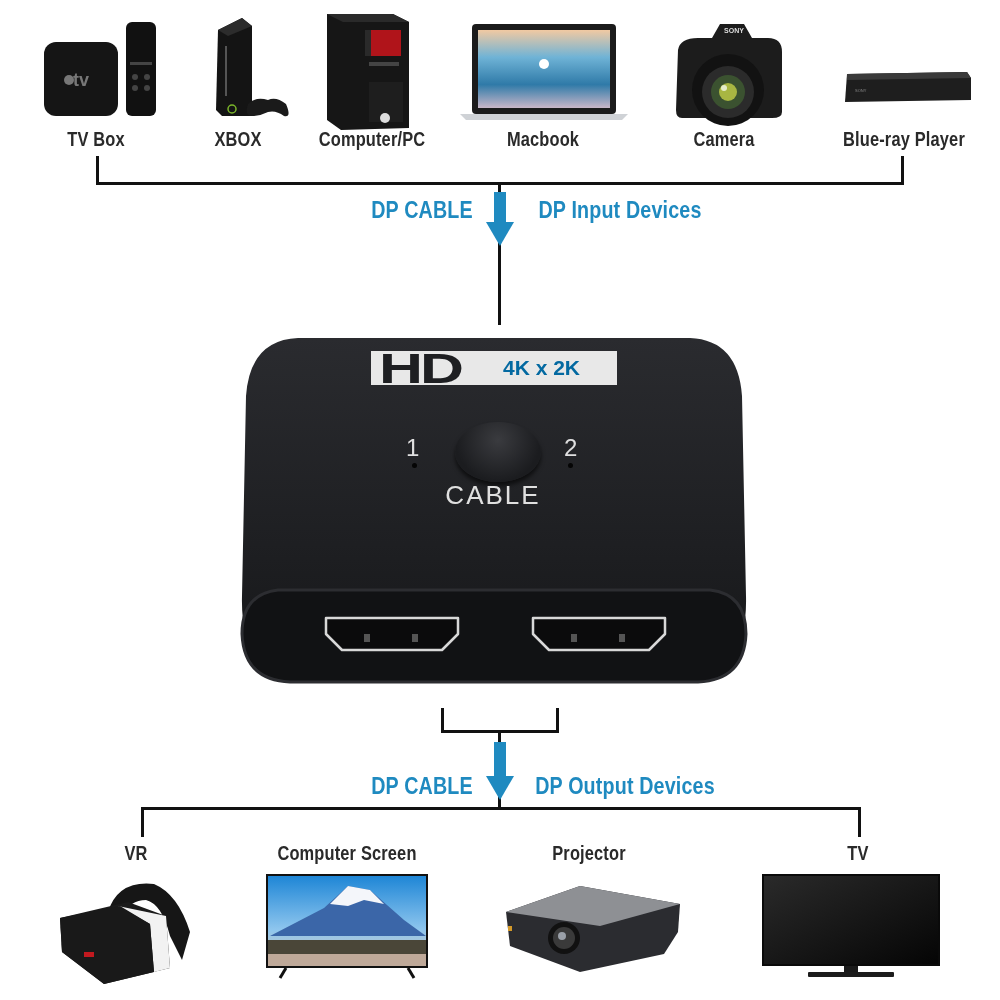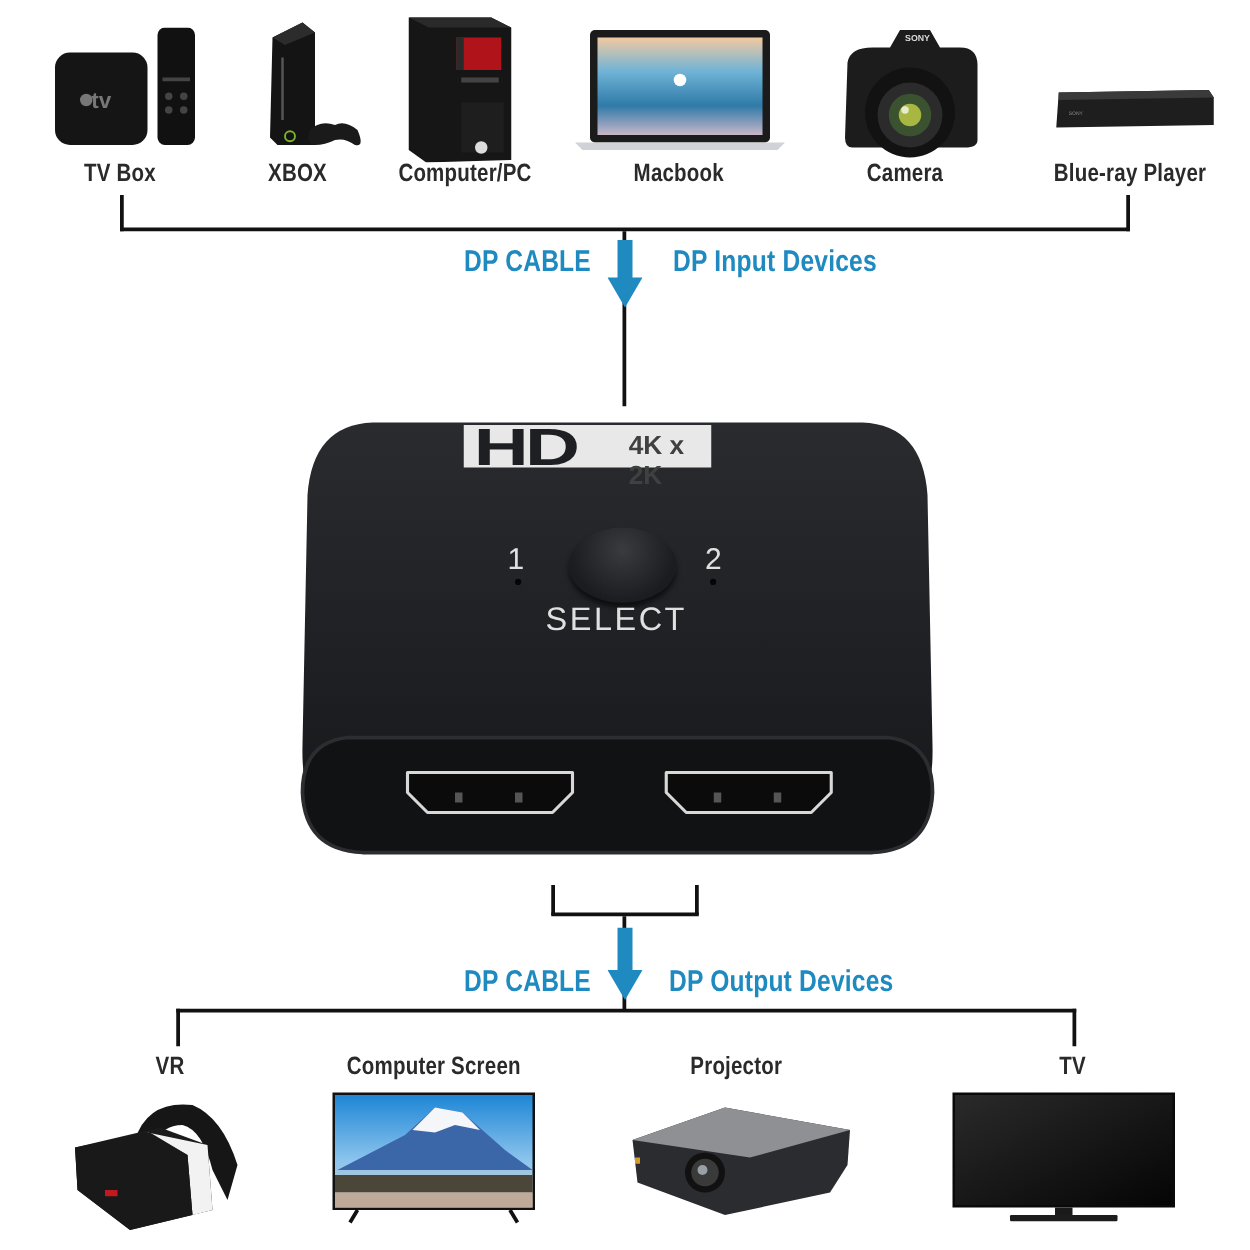--- a/index.html
+++ b/index.html
@@ -110,31 +110,31 @@
       <linearGradient id="body" x1="0" y1="0" x2="0" y2="1">
         <stop offset="0" stop-color="#2a2b2f"></stop>
         <stop offset="0.6" stop-color="#1e1f22"></stop>
         <stop offset="1" stop-color="#151618"></stop>
       </linearGradient>
     </defs>
     <path d="M60,2 L452,2 Q500,4 504,60 L508,260 Q510,338 450,346 L60,346 Q2,338 4,260 L8,60 Q12,4 60,2 Z" fill="url(#body)"></path>
     <path d="M40,254 L472,254 Q508,258 508,298 Q506,344 460,346 L52,346 Q6,344 4,298 Q4,258 40,254 Z" fill="#111214" stroke="#2c2d31" stroke-width="3"></path>
   </svg>
 
-  <div class="abs" style="left:133px;top:4px;width:198px;height:34px;background:#e8e8e8;">
+  <div class="abs" style="left:133px;top:15px;width:246px;height:34px;background:#e8e8e8;">
     <span style="position:absolute;left:8px;top:-6px;font-family:'Liberation Sans',sans-serif;font-weight:bold;font-size:42px;color:#1e1f22;letter-spacing:-2px;transform:scaleX(1.45);transform-origin:left;display:inline-block;">HD</span>
-    <span style="position:absolute;left:132px;top:5px;font-family:'Liberation Sans',sans-serif;font-weight:bold;font-size:21px;color:#404040;">4K x 2K</span>
+    <span style="position:absolute;left:132px;top:5px;font-family:'Liberation Sans',sans-serif;font-weight:bold;font-size:21px;color:#0369a1;">4K x 2K</span>
   </div>
 
   <div class="abs" style="left:217px;top:86px;width:86px;height:60px;border-radius:50%;background:radial-gradient(ellipse at 50% 30%, #3a3b3f 0%, #1b1c1f 70%);box-shadow:0 4px 4px rgba(0,0,0,0.6);"></div>
   <div class="abs" style="left:168px;top:98px;font-family:'Liberation Sans',sans-serif;font-size:24px;color:#e0e0e0;">1</div>
   <div class="abs" style="left:174px;top:127px;width:5px;height:5px;border-radius:50%;background:#050505;"></div>
   <div class="abs" style="left:326px;top:98px;font-family:'Liberation Sans',sans-serif;font-size:24px;color:#e0e0e0;">2</div>
   <div class="abs" style="left:330px;top:127px;width:5px;height:5px;border-radius:50%;background:#050505;"></div>
-  <div class="abs" style="left:160px;top:144px;width:190px;text-align:center;font-family:'Liberation Sans',sans-serif;font-size:26px;color:#e0e0e0;letter-spacing:2px;">SELECT</div>
+  <div class="abs" style="left:160px;top:144px;width:190px;text-align:center;font-family:'Liberation Sans',sans-serif;font-size:26px;color:#e0e0e0;letter-spacing:2px;">CABLE</div>
 
   <svg class="abs" style="left:84px;top:278px;" width="140" height="40" viewBox="0 0 140 40">
     <path d="M4,4 L136,4 L136,20 L120,36 L20,36 L4,20 Z" fill="#0b0b0c" stroke="#d8d8d8" stroke-width="2.5" stroke-linejoin="round"></path>
     <rect x="42" y="20" width="6" height="8" fill="#555"></rect>
     <rect x="90" y="20" width="6" height="8" fill="#555"></rect>
   </svg>
   <svg class="abs" style="left:291px;top:278px;" width="140" height="40" viewBox="0 0 140 40">
     <path d="M4,4 L136,4 L136,20 L120,36 L20,36 L4,20 Z" fill="#0b0b0c" stroke="#d8d8d8" stroke-width="2.5" stroke-linejoin="round"></path>
     <rect x="42" y="20" width="6" height="8" fill="#555"></rect>
     <rect x="90" y="20" width="6" height="8" fill="#555"></rect>

